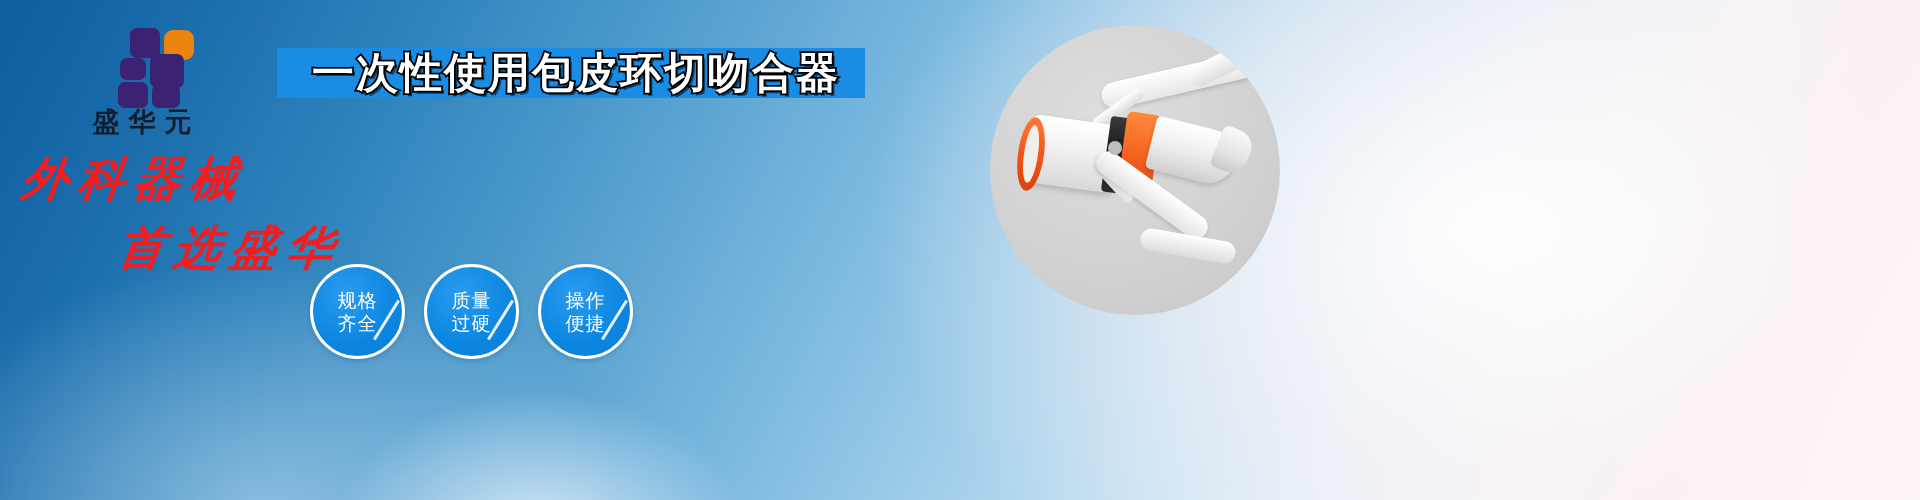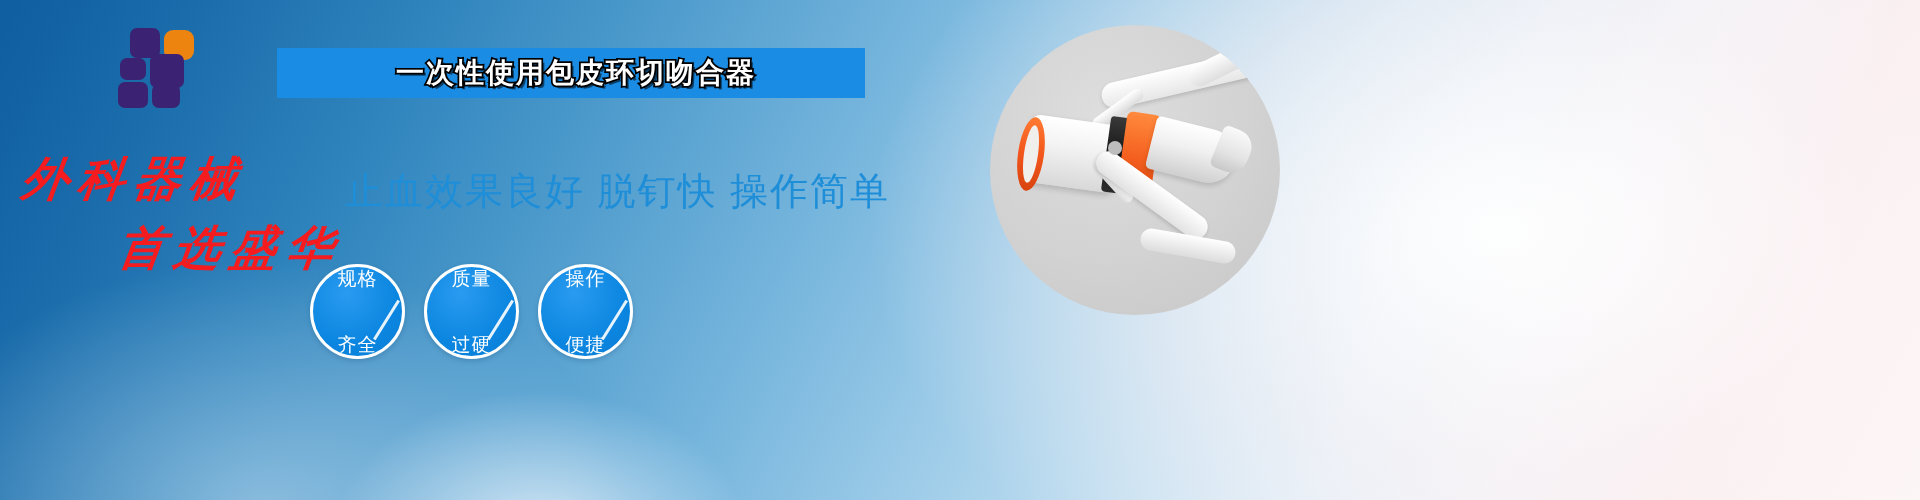--- a/index.html
+++ b/index.html
@@ -79,21 +79,21 @@
   
   #title-bar {
     position:absolute; left:277px; top:48px;
     width:588px; height:50px;
     background:#1a8ce4;
   }
   #title-text {
     position:absolute; left:291px; top:46px;
     width:570px; height:54px;
     display:flex; align-items:center; justify-content:center;
-    font-size:28px; font-weight:700; letter-spacing:2px;
+    font-size:42px; font-weight:700; letter-spacing:2px;
     color:#ffffff;
     font-family:"Liberation Sans", sans-serif;
     -webkit-text-stroke:3.5px #000000;
     paint-order:stroke fill;
     white-space:nowrap;
     text-shadow:3px 3px 0 rgba(0,0,0,0.55);
   }
 
   
   #subtitle {
@@ -106,21 +106,21 @@
 
   
   #badges { position:absolute; left:310px; top:264px; display:flex; gap:19px; }
   .badge {
     position:relative;
     width:95px; height:95px; border-radius:50%;
     background:radial-gradient(circle at 38% 30%, #2a9bf0 0%, #0b86e0 60%, #0a7ed6 100%);
     border:3px solid #ffffff;
     box-shadow:0 2px 5px rgba(8,60,110,0.22);
     display:flex; flex-direction:column;
-    align-items:center; justify-content:space-between;
+    align-items:center; justify-content:center;
     overflow:hidden;
   }
   .badge-slash {
     position:absolute; right:14px; top:30px;
     width:3px; height:46px;
     background:rgba(255,255,255,0.9);
     transform:rotate(32deg);
     transform-origin:center;
   }
   .badge-line {
@@ -237,31 +237,31 @@
 
   <div id="logo">
     <div class="logo-mark">
       <span class="lm lm-a"></span>
       <span class="lm lm-b"></span>
       <span class="lm lm-c"></span>
       <span class="lm lm-d"></span>
       <span class="lm lm-e"></span>
       <span class="lm lm-f"></span>
     </div>
+    <div class="logo-name">盛华元</div>
   </div>
 
   <div id="calligraphy">
     <div class="cal-line cal-line-1">外科器械</div>
     <div class="cal-line cal-line-2">首选盛华</div>
   </div>
 
   <div id="title-bar"></div>
   <div id="title-text">一次性使用包皮环切吻合器</div>
 
-  <div id="subtitle">止血效果良好 脱钉快 操作简单</div>
 
   <div id="badges">
 
     <div class="badge">
       <span class="badge-slash"></span>
       <span class="badge-line">规格</span>
       <span class="badge-line">齐全</span>
     </div>
 
     <div class="badge">

